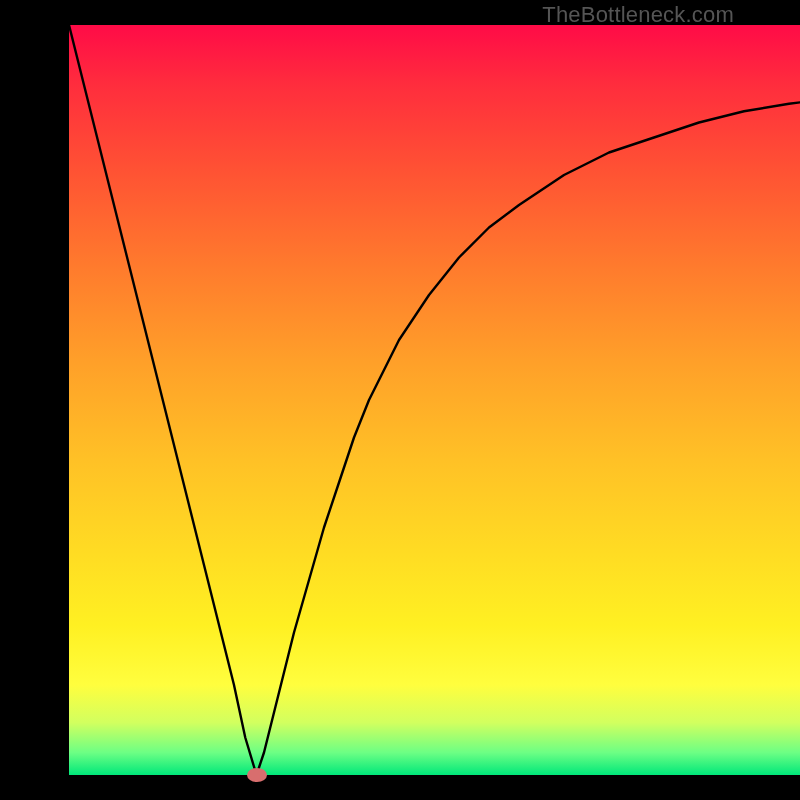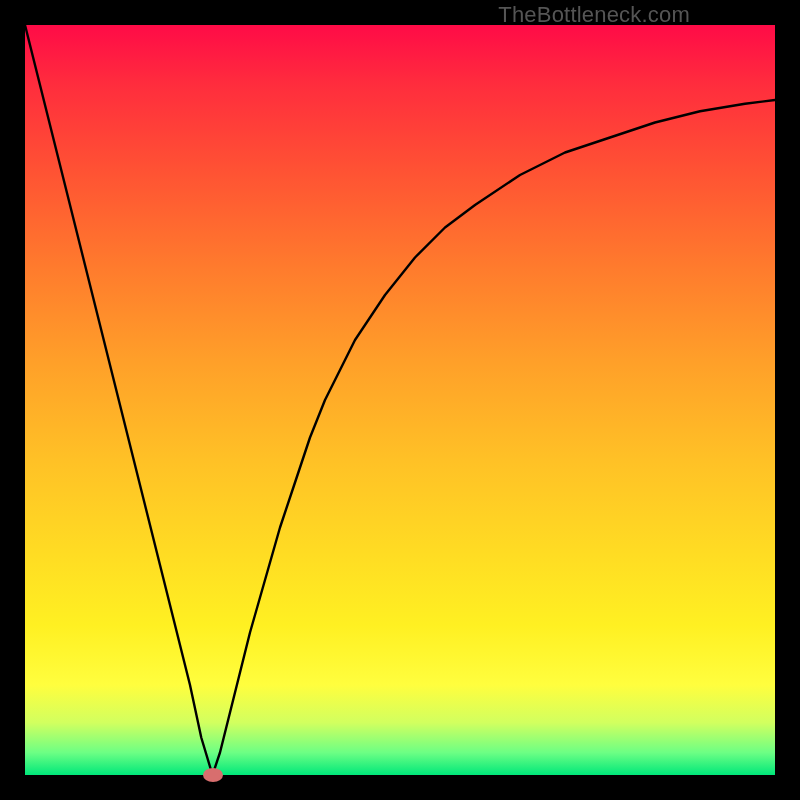--- a/index.html
+++ b/index.html
@@ -9,20 +9,21 @@
     height: 800px;
     overflow: hidden;
     background: #000;
     font-family: Arial, Helvetica, sans-serif;
   }
   .frame {
     position: relative;
     width: 696px;
     height: 800px;
     background: #000;
+    margin-left: 44px;
   }
   .plot-area {
     position: absolute;
     left: 25px;
     top: 25px;
     width: 750px;
     height: 750px;
     
     background: linear-gradient(
       to bottom,

